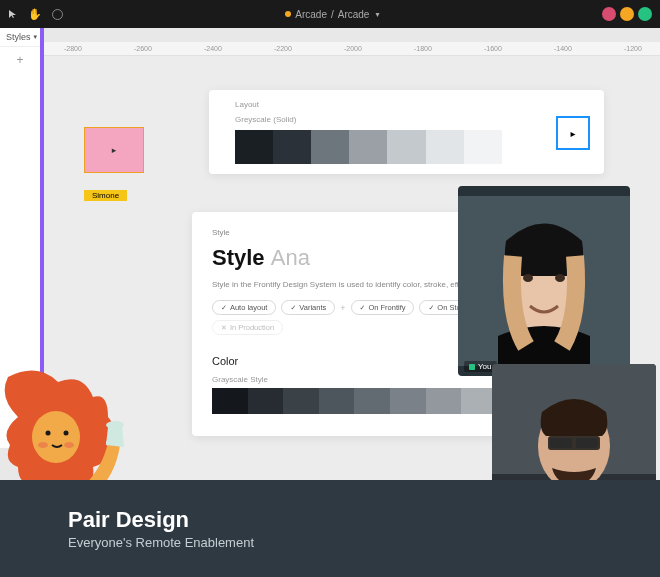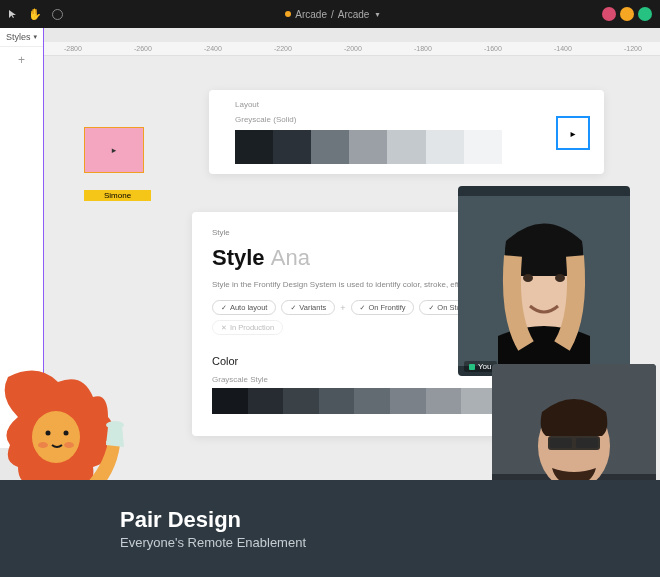--- a/index.html
+++ b/index.html
@@ -15,32 +15,32 @@
 .avatar-dot { width: 14px; height: 14px; border-radius: 50%; }
 .cursor-ico { width: 10px; height: 10px; }
 .hand-ico { font-size: 11px; }
 .chat-ico { width: 11px; height: 11px; border: 1px solid #888; border-radius: 50%; }
 
 
 .ruler { height: 14px; background: #f5f5f5; display: flex; font-size: 7px; color: #999; align-items: center; border-bottom: 1px solid #e0e0e0; position: relative; }
 .ruler-tick { position: absolute; }
 
 
-.sidebar { position: absolute; left: 0; top: 28px; width: 44px; height: 420px; background: #fff; border-right: 1px solid #8b5cf6; }
+.sidebar { position: absolute; left: 0; top: 28px; width: 44px; height: 420px; background: #fff; border-right: 4px solid #8b5cf6; }
 .sidebar-top { display: flex; align-items: center; gap: 3px; padding: 4px 6px; font-size: 9px; color: #555; border-bottom: 1px solid #eee; }
 .sidebar-add { text-align: center; padding: 6px; color: #999; font-size: 12px; }
 
 
 .canvas { position: absolute; left: 44px; top: 42px; right: 0; bottom: 0; background: #ececec; }
 
 
 .user-cursor { position: absolute; left: 40px; top: 85px; }
 .cursor-box { width: 60px; height: 46px; border: 1.5px solid #f0a020; background: #f4a6c0; display:flex; align-items:center; justify-content:center; }
 .cursor-box .ptr { font-size:9px; color:#333; }
-.cursor-tag { background: #f5c518; color: #000; font-size: 8px; padding: 1px 20px; display: inline-block; margin-top: 17px; }
+.cursor-tag { background: #f5c518; color: #000; font-size: 8px; padding: 1px 8px; display: inline-block; margin-top: 17px; }
 
 
 .panel { position: absolute; background: #fff; border-radius: 4px; box-shadow: 0 2px 10px rgba(0,0,0,0.08); }
 .panel-layout { left: 165px; top: 48px; width: 395px; padding: 10px 26px; }
 .panel-label { font-size: 8px; color: #999; margin-bottom: 6px; }
 .swatch-row { display: flex; height: 34px; }
 .swatch { flex: 1; }
 .active-swatch { position:absolute; right:14px; top:26px; width:34px; height:34px; border:2px solid #1893ff; background:#fff; display:flex; align-items:center; justify-content:center; }
 .ptr-small { font-size:10px; color:#000; }
 
@@ -61,21 +61,21 @@
 .color-row .swatch { flex:1; }
 
 
 .video { position: absolute; border-radius: 4px; overflow: hidden; background: #263238; }
 .video.you { right: 30px; top: 186px; width: 172px; height: 190px; }
 .video.other { right: 4px; top: 364px; width: 164px; height: 172px; }
 .video-label { position: absolute; bottom: 4px; left: 6px; font-size: 8px; color: #fff; background: rgba(0,0,0,0.35); padding: 1px 5px; border-radius: 2px; display:flex; align-items:center; gap:3px; }
 .mic { width:6px; height:6px; background:#26c281; border-radius:1px; }
 
 
-.banner { position: absolute; left: 0; bottom: 0; height: 97px; width: 660px; background: #2e3942; display: flex; align-items: center; padding-left: 120px; }
+.banner { position: absolute; left: 0; bottom: 0; height: 97px; width: 660px; background: #2e3942; display: flex; align-items: center; padding-left: 68px; }
 .banner h1 { color: #fff; font-size: 22px; font-weight: 600; }
 .banner p { color: #c5cdd2; font-size: 13px; font-weight: 300; margin-top:2px; }
 
 
 .illus { position: absolute; left: -12px; bottom: 0; width: 160px; height: 210px; }
 .illus svg { width: 100%; height: 100%; }
 
 
 .face-svg { width:100%; height:100%; }
 </style>

